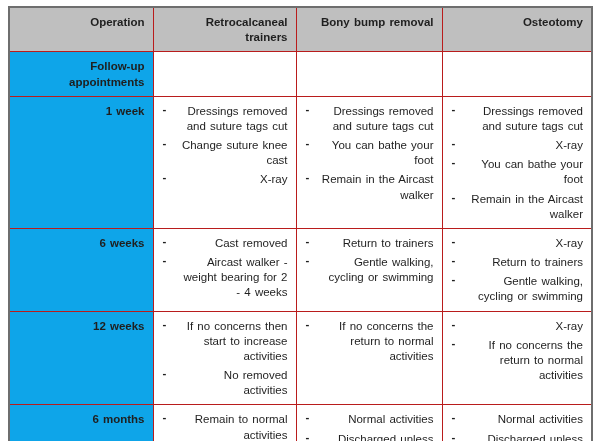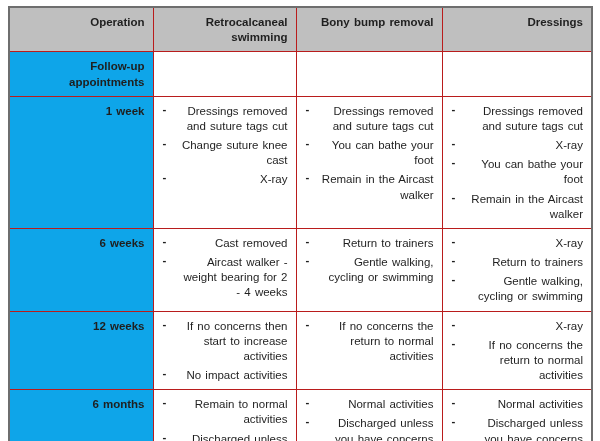--- a/index.html
+++ b/index.html
@@ -73,23 +73,23 @@
   <table class="followup">
     <colgroup>
       <col style="width:144px">
       <col style="width:143px">
       <col style="width:146px">
       <col style="width:150px">
     </colgroup>
     <thead>
       <tr>
           <th>Operation</th>
-          <th>Retrocalcaneal swimming</th>
+          <th>Retrocalcaneal trainers</th>
           <th>Bony bump removal</th>
-          <th>Dressings</th>
+          <th>Osteotomy</th>
         </tr>
     </thead>
     <tbody>
         <tr>
           <th class="rowlabel">Follow-up appointments</th>
           <td class="bodycell"></td>
           <td class="bodycell"></td>
           <td class="bodycell"></td>
         </tr>
         <tr>
@@ -137,21 +137,21 @@
               <li><span class="dash">-</span><span>Return to trainers</span></li>
               <li><span class="dash">-</span><span>Gentle walking, cycling or swimming</span></li>
             </ul>
           </td>
         </tr>
         <tr>
           <th class="rowlabel">12 weeks</th>
           <td class="bodycell">
             <ul class="bullets">
               <li><span class="dash">-</span><span>If no concerns then start to increase activities</span></li>
-              <li><span class="dash">-</span><span>No impact activities</span></li>
+              <li><span class="dash">-</span><span>No removed activities</span></li>
             </ul>
           </td>
           <td class="bodycell">
             <ul class="bullets">
               <li><span class="dash">-</span><span>If no concerns the return to normal activities</span></li>
             </ul>
           </td>
           <td class="bodycell">
             <ul class="bullets">
               <li><span class="dash">-</span><span>X-ray</span></li>

